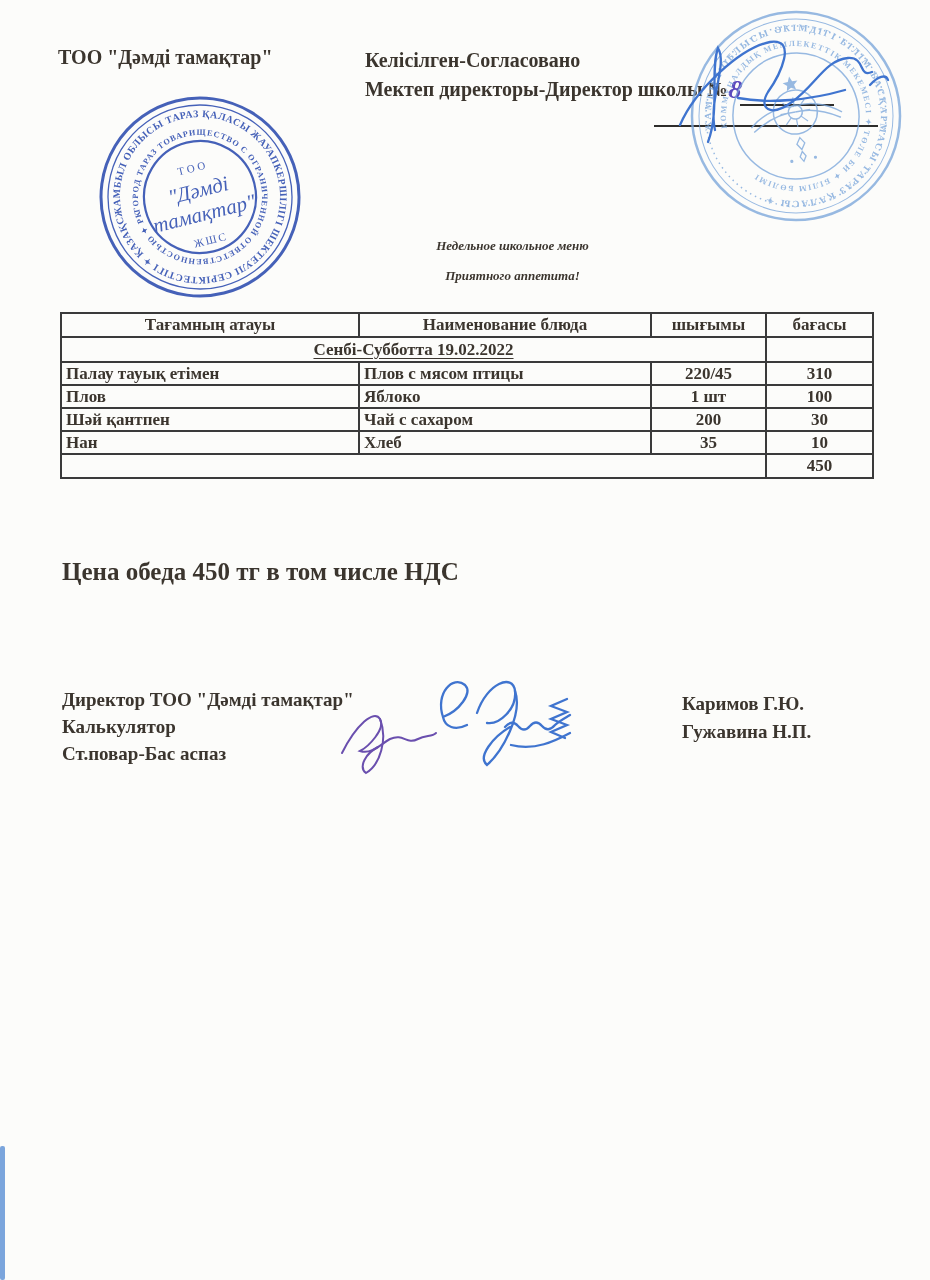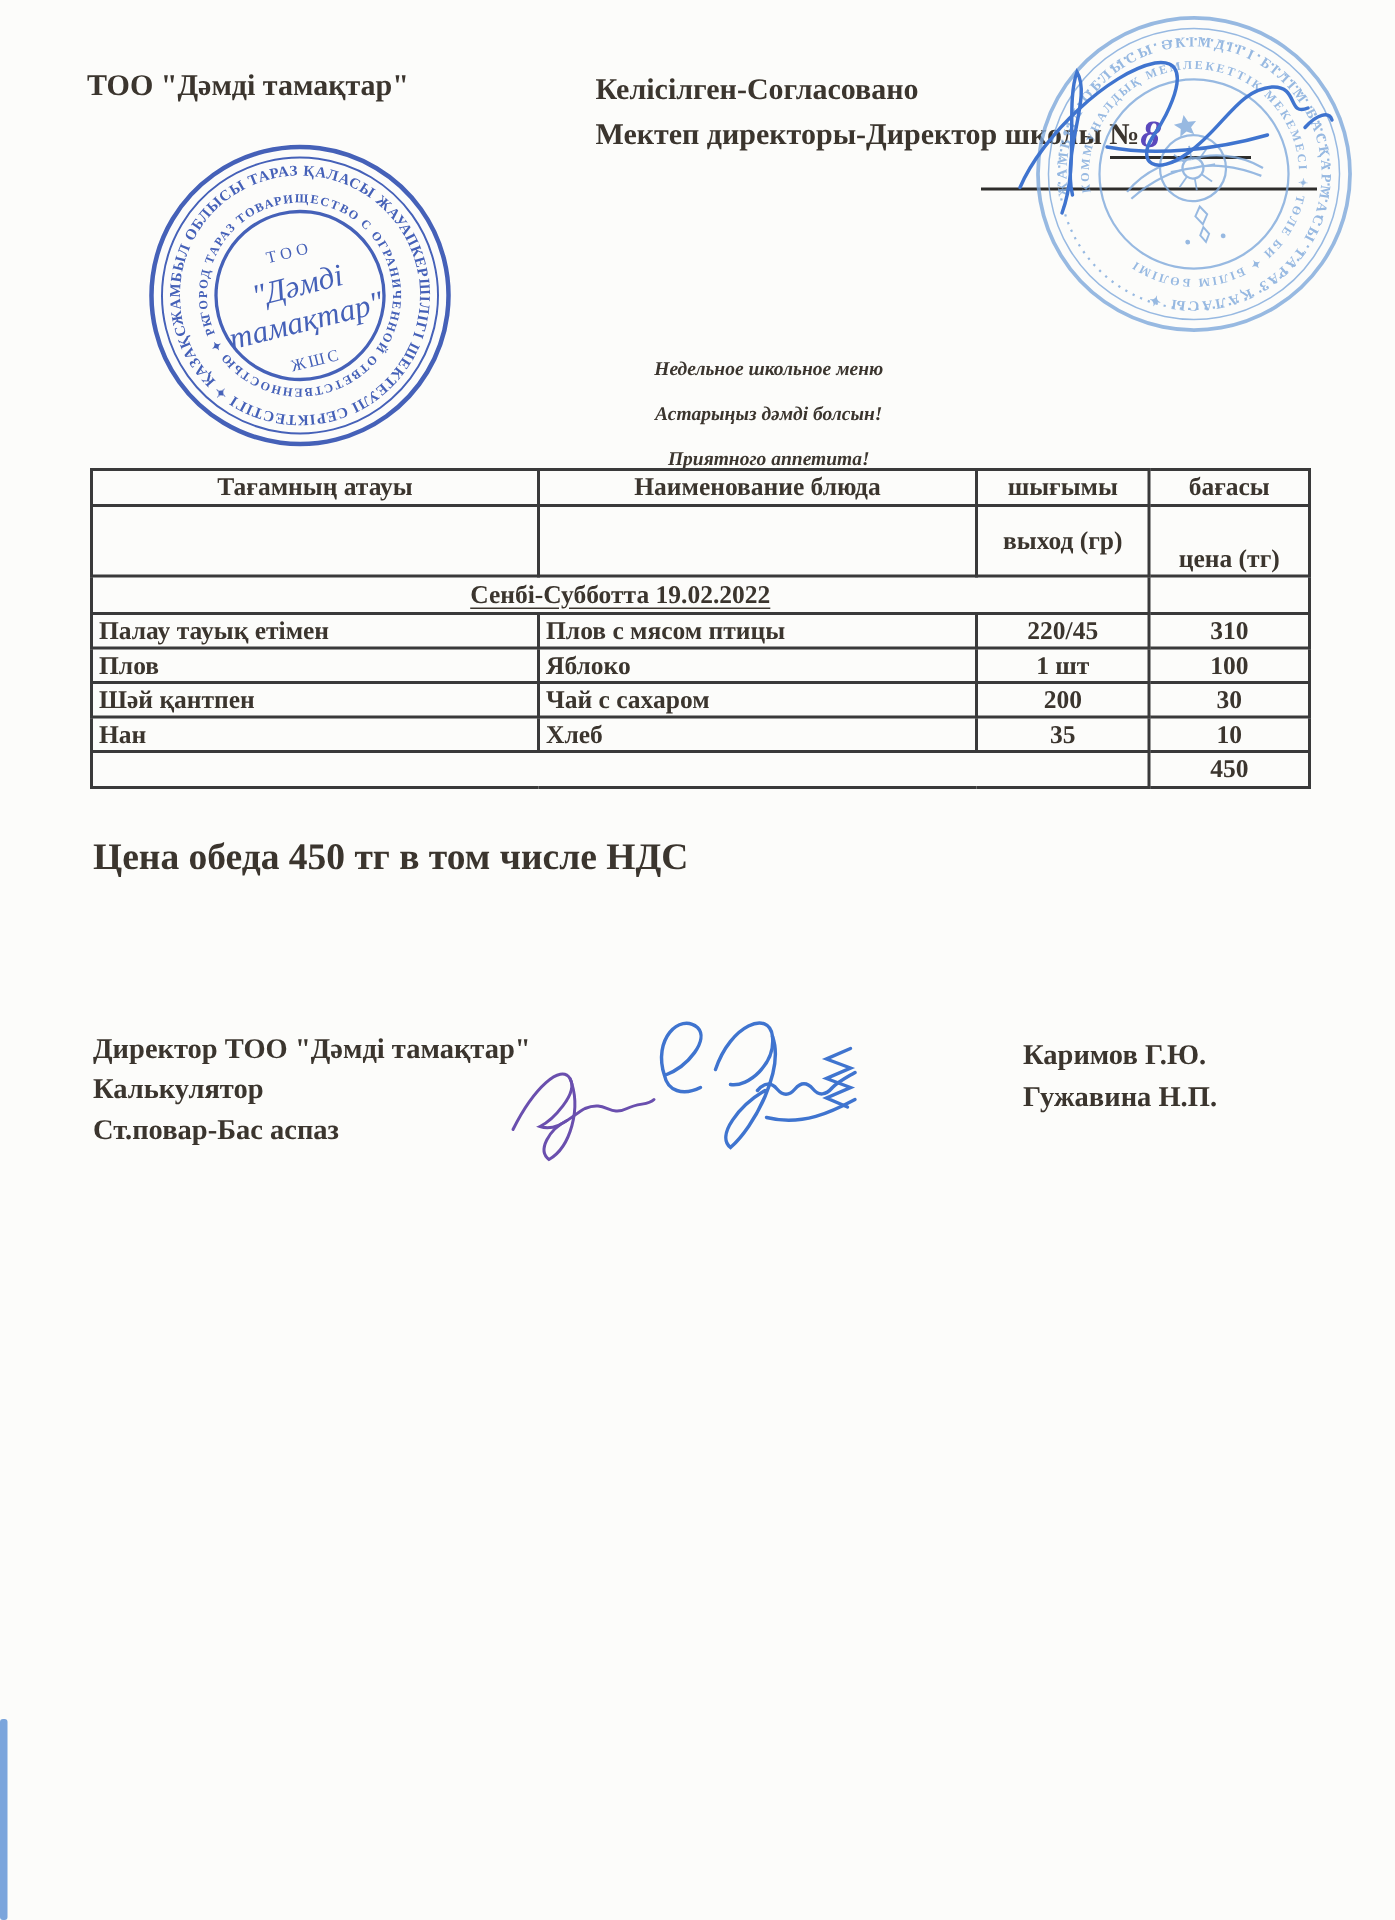--- a/index.html
+++ b/index.html
@@ -15,21 +15,21 @@
 
   
   .company-title{
     left:58px;top:46px;
     font-size:20px;font-weight:bold;
     white-space:nowrap;
   }
   .approval{
     left:365px;top:46px;
     font-size:20px;font-weight:bold;
-    line-height:28px;white-space:nowrap;margin-left:32px;
+    line-height:28px;white-space:nowrap;
   }
   .hand-number{
     display:inline-block;
     font-style:italic;
     font-size:26px;
     color:#5b49bd;
     transform:rotate(8deg) translateY(2px);
     margin-left:1px;
   }
   .uline{position:absolute;background:#2e2d2b;height:2px;}
@@ -162,45 +162,38 @@
 
   <svg class="abs" style="left:620px;top:30px;" width="270" height="120" viewBox="0 0 270 120">
     <path class="ink" d="M 95,100 C 88,70 108,35 98,18 C 90,40 100,80 88,112"></path>
     <path class="ink" d="M 60,95 C 75,60 120,18 150,12 C 178,8 160,45 148,62 C 138,78 150,88 172,72 C 196,55 205,30 228,28 C 246,27 238,48 252,42"></path>
     <path class="ink" d="M 118,68 C 150,74 190,70 225,60"></path>
     <path class="ink" d="M 250,55 C 258,46 266,44 268,50"></path>
   </svg>
 
   <div class="abs menu-heading">
     <div>Недельное школьное меню</div>
-    <div>Астарыңыз дәмді болсын!</div>
     <div>Приятного аппетита!</div>
   </div>
 
   <div class="abs menu-table-wrap">
     <table class="menu">
       <colgroup>
           <col style="width:298px">
           <col style="width:292px">
           <col style="width:115px">
           <col style="width:107px">
         </colgroup>
       <tbody>
           <tr style="height:24px">
         <td class="c">Тағамның атауы</td>
         <td class="c">Наименование блюда</td>
         <td class="c">шығымы</td>
         <td class="c">бағасы</td>
       </tr>
-      <tr style="height:47px">
-        <td></td>
-        <td></td>
-        <td class="c">выход (гр)</td>
-        <td class="c bottom">цена (тг)</td>
-      </tr>
       <tr style="height:25px">
         <td colspan="3" class="c date-cell"><span>Сенбі-Субботта 19.02.2022</span></td>
         <td></td>
       </tr>
       <tr style="height:23px">
         <td>Палау тауық етімен</td>
         <td>Плов с мясом птицы</td>
         <td class="c">220/45</td>
         <td class="c">310</td>
       </tr>

